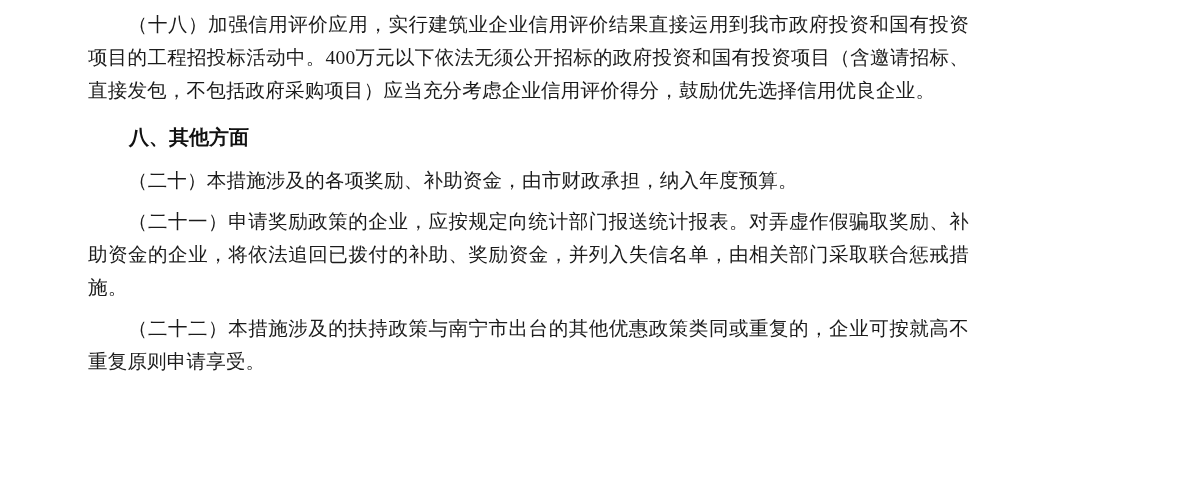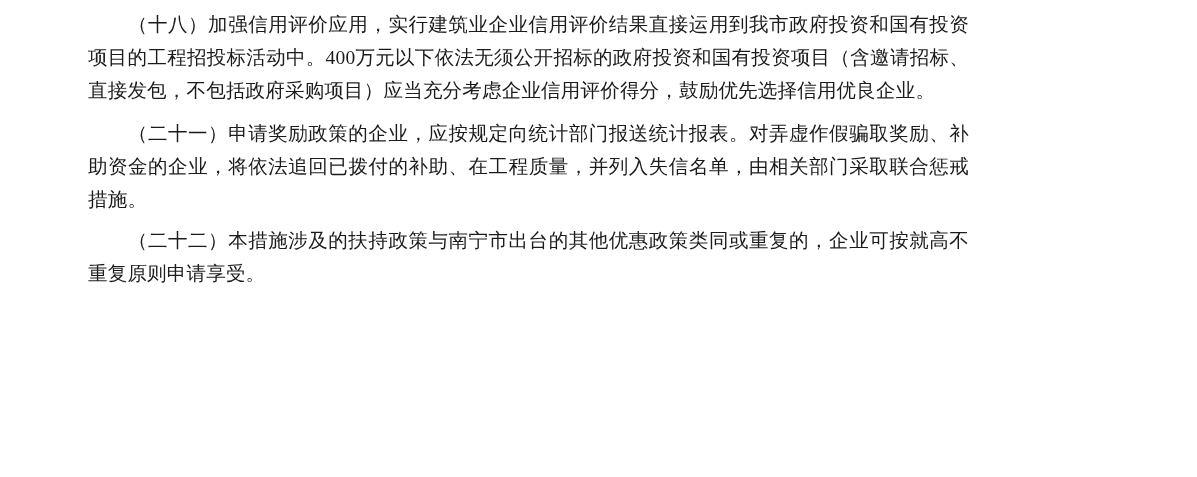--- a/index.html
+++ b/index.html
@@ -47,19 +47,21 @@
   }
 </style>
 </head>
 <body>
 
 <div class="page">
 
   <p class="para indent">（十八）加强信用评价应用，实行建筑业企业信用评价结果直接运用到我市政府投资和国有投资项目的工程招投标活动中。400万元以下依法无须公开招标的政府投资和国有投资项目（含邀请招标、直接发包，不包括政府采购项目）应当充分考虑企业信用评价得分，鼓励优先选择信用优良企业。</p>
 
 
+  <h2 class="section-heading">八、其他方面</h2>
 
+  <p class="para indent tight">（二十）本措施涉及的各项奖励、补助资金，由市财政承担，纳入年度预算。</p>
 
-  <p class="para indent tight">（二十一）申请奖励政策的企业，应按规定向统计部门报送统计报表。对弄虚作假骗取奖励、补助资金的企业，将依法追回已拨付的补助、在工程质量，并列入失信名单，由相关部门采取联合惩戒措施。</p>
+  <p class="para indent tight">（二十一）申请奖励政策的企业，应按规定向统计部门报送统计报表。对弄虚作假骗取奖励、补助资金的企业，将依法追回已拨付的补助、奖励资金，并列入失信名单，由相关部门采取联合惩戒措施。</p>
 
   <p class="para indent tight">（二十二）本措施涉及的扶持政策与南宁市出台的其他优惠政策类同或重复的，企业可按就高不重复原则申请享受。</p>
 
 </div>
 
 </body></html>

